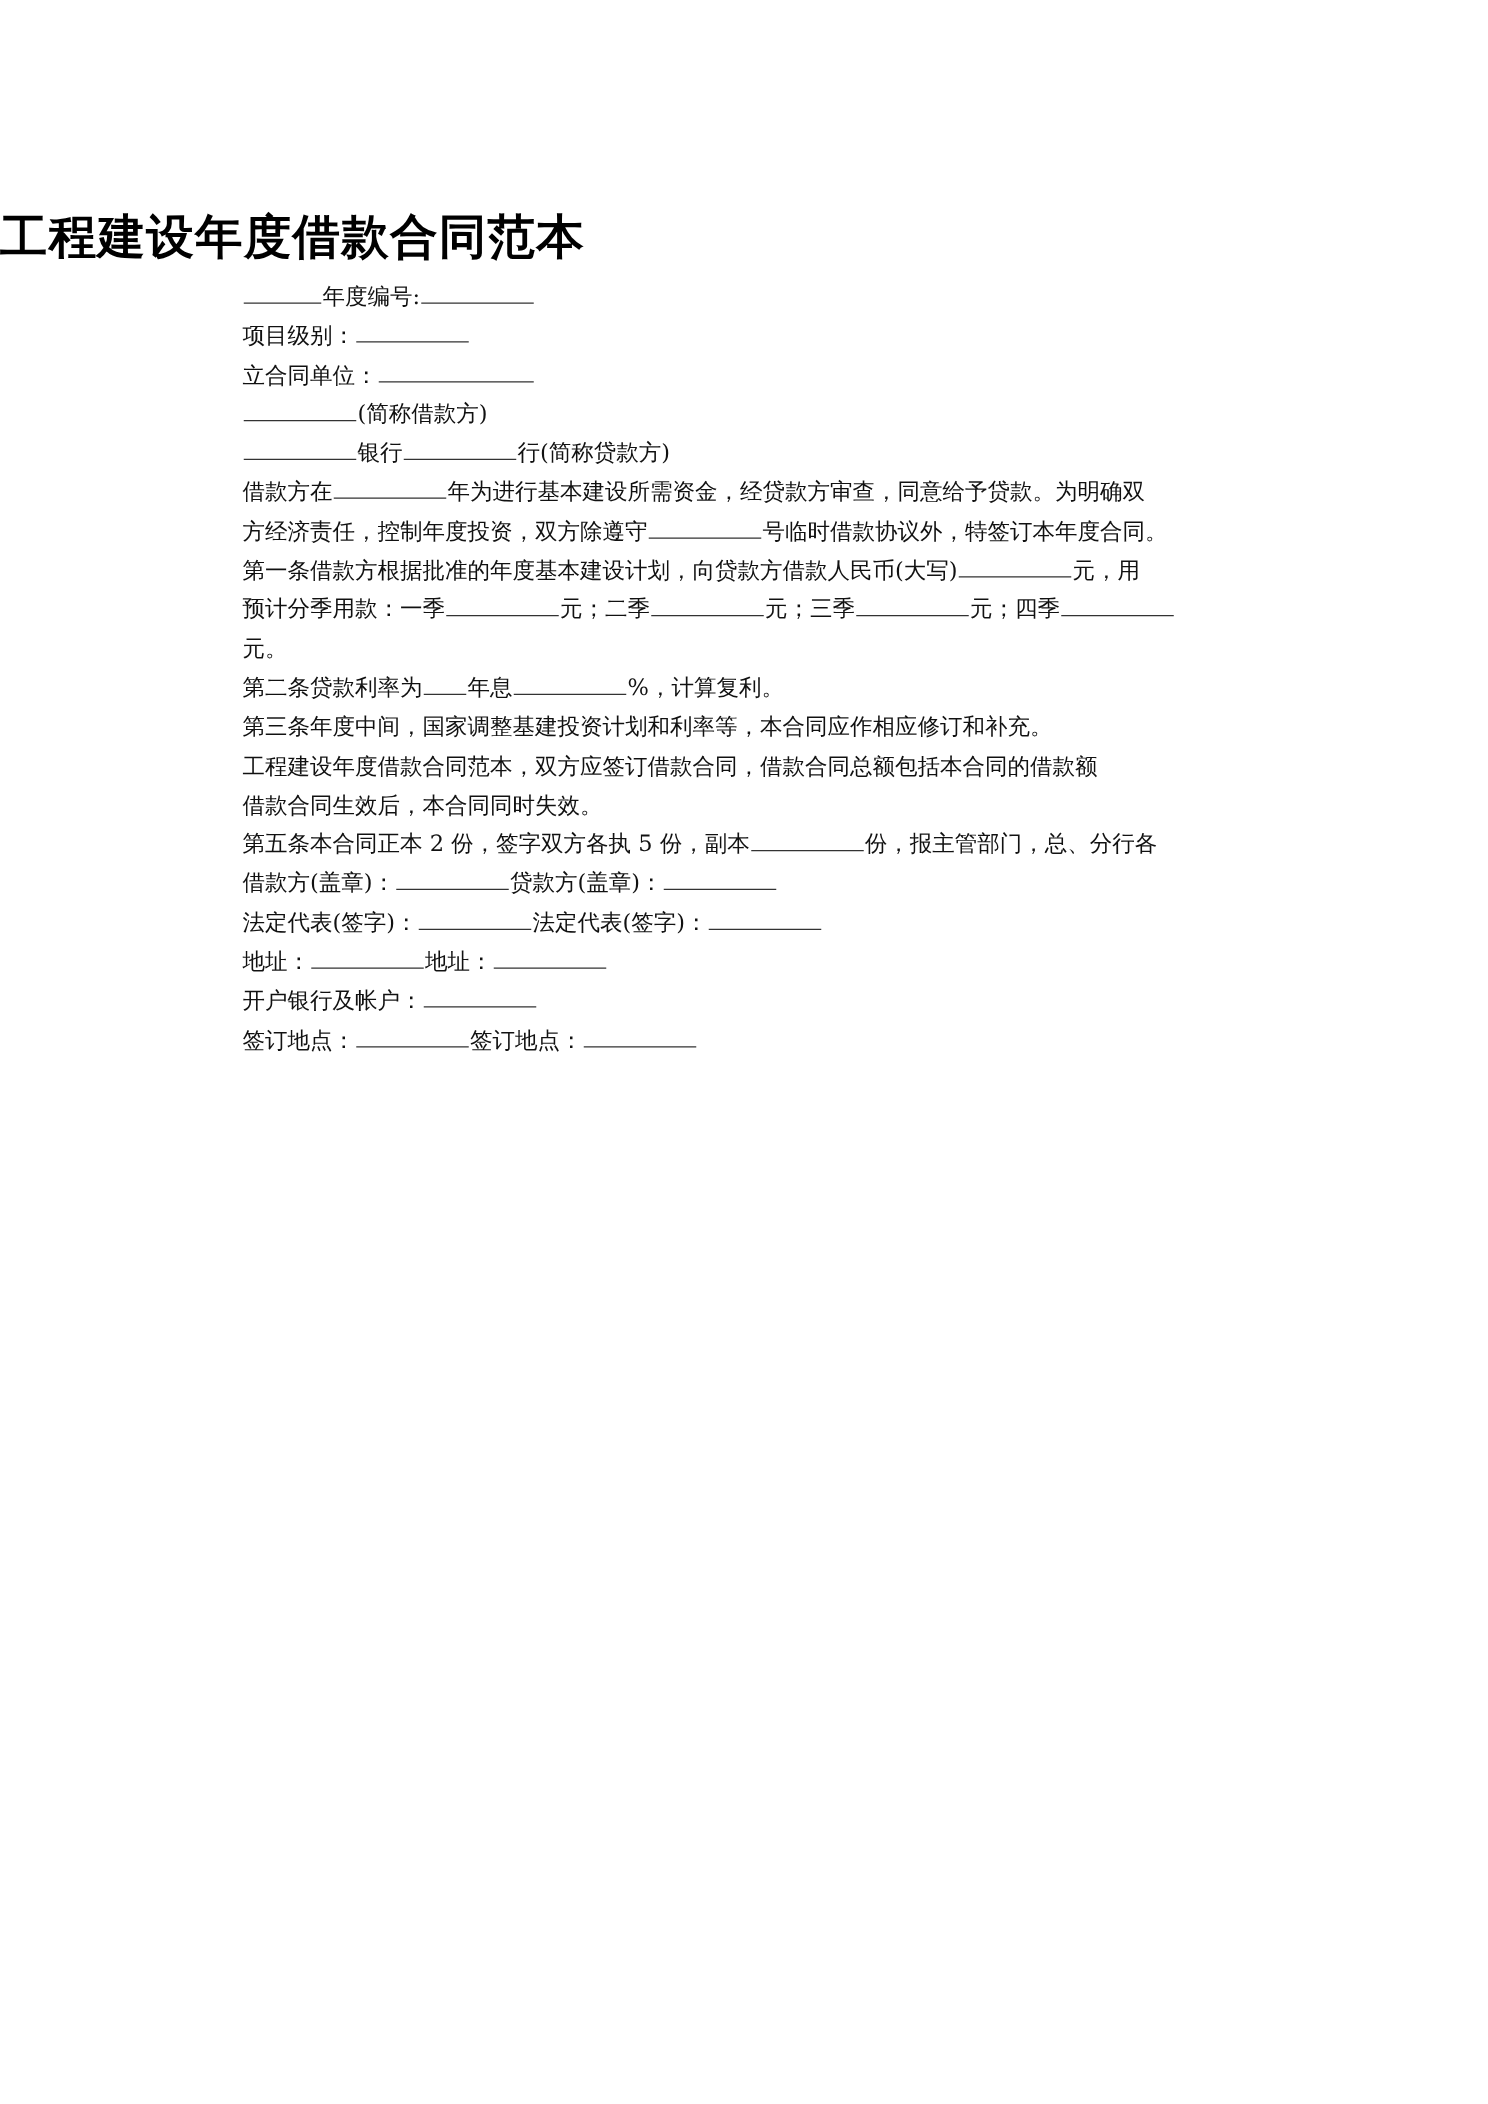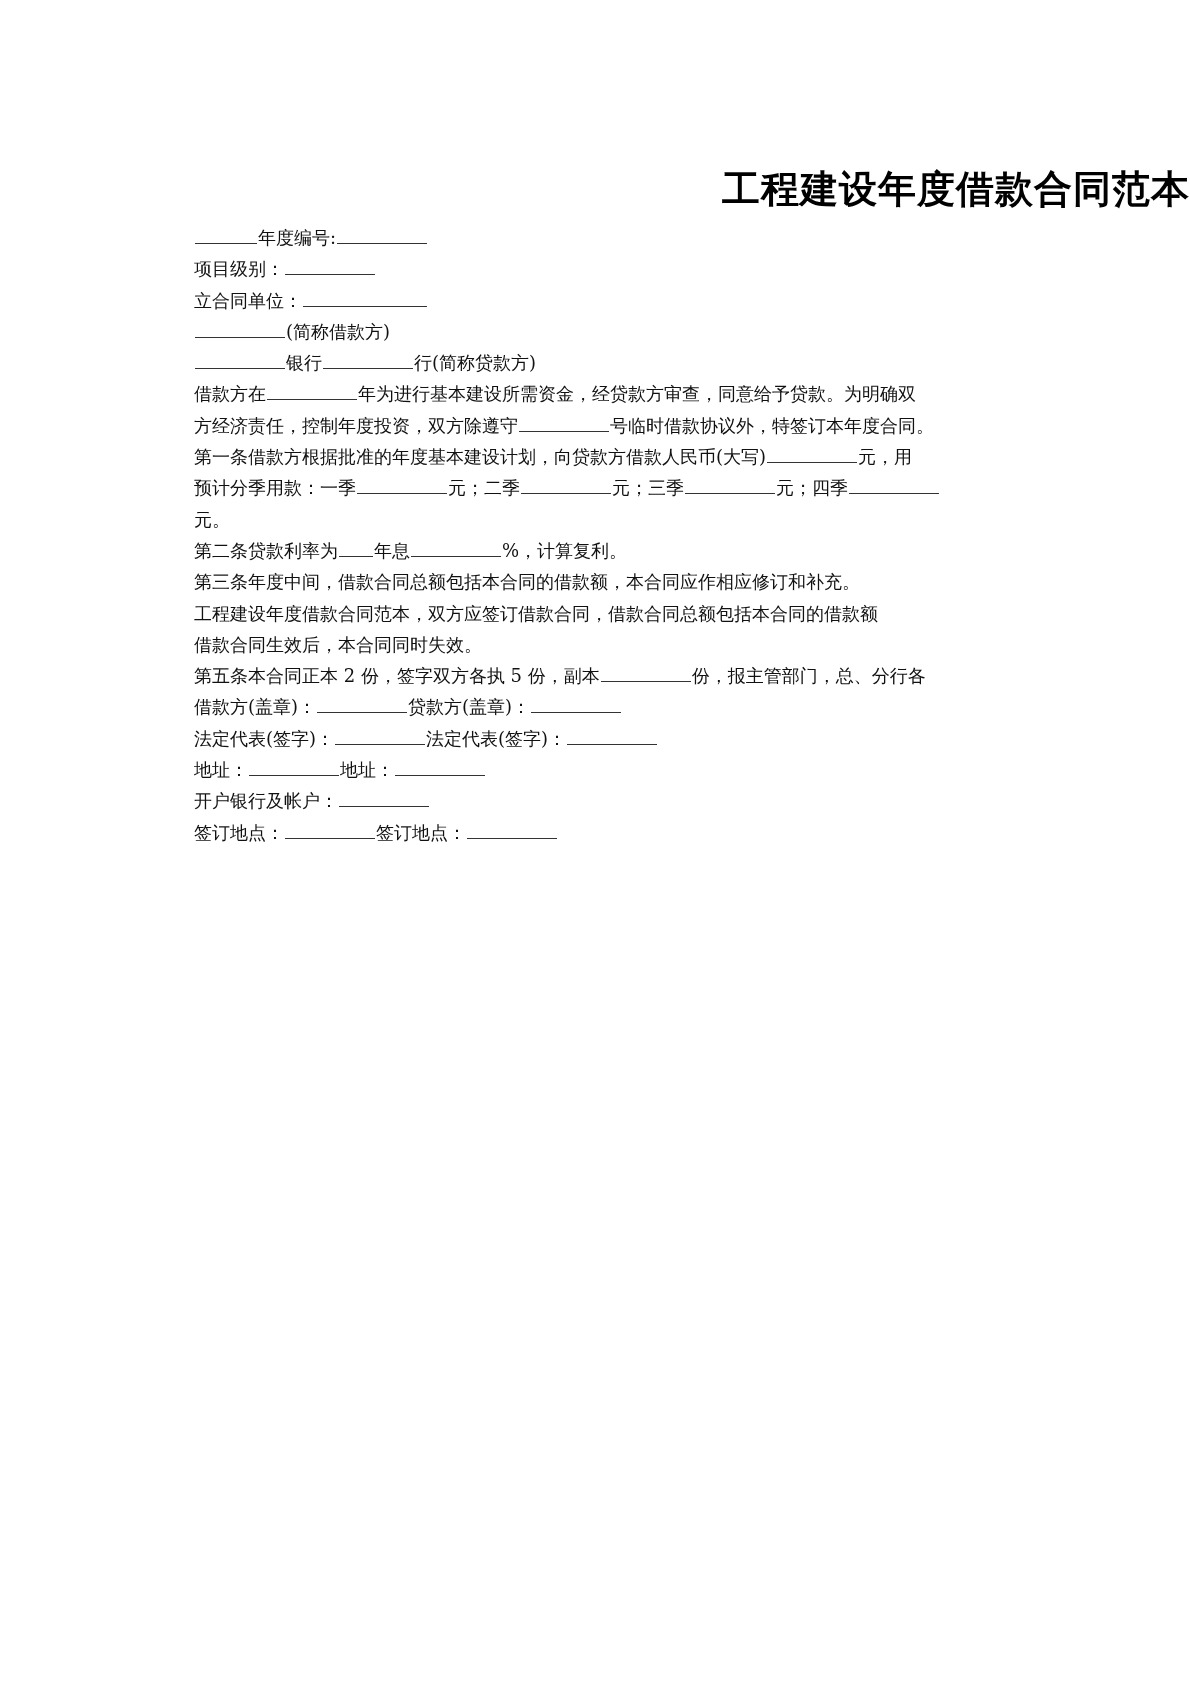--- a/index.html
+++ b/index.html
@@ -1,19 +1,19 @@
 <!DOCTYPE html>
 <html><head>
 <meta charset="utf-8">
 <style>
   html, body { margin: 0; padding: 0; background: #ffffff; }
   body { width: 1190px; height: 1683px; position: relative; overflow: hidden;
          font-family: "DejaVu Serif", "Liberation Serif", serif; color: #111; }
   .page { position: absolute; left: 0; top: 0; width: 1190px; height: 1683px; background: #fff; }
-  .title { position: absolute; left: 0; width: 1190px; top: 163px; text-align: right;
+  .title { position: absolute; left: 0; width: 1190px; top: 163px; text-align: left;
            font-size: 38px; font-weight: bold; letter-spacing: 1px; color: #000; line-height: 52px; }
   .body { position: absolute; left: 182px; top: 222px; width: 840px; font-size: 18px; line-height: 31.3px; margin-left: 12px; }
   .line { white-space: nowrap; height: 31.3px; }
   .blank { display: inline-block; border-bottom: 1px solid #333; height: 16px; vertical-align: baseline; margin: 0 1px; } .w3 { width: 34px; } .w6 { width: 62px; } .w9 { width: 90px; } .w12 { width: 124px; }
 </style>
 </head>
 <body>
 
 <div class="page">
   <div class="title">工程建设年度借款合同范本</div>
@@ -48,21 +48,21 @@
     <div class="line">
       <span>预计分季用款：一季</span><span class="blank w9"></span><span>元；二季</span><span class="blank w9"></span><span>元；三季</span><span class="blank w9"></span><span>元；四季</span><span class="blank w9"></span>
     </div>
     <div class="line">
       <span>元。</span>
     </div>
     <div class="line">
       <span>第二条贷款利率为</span><span class="blank w3"></span><span>年息</span><span class="blank w9"></span><span>%，计算复利。</span>
     </div>
     <div class="line">
-      <span>第三条年度中间，借款合同总额包括本合同的借款额，本合同应作相应修订和补充。</span>
+      <span>第三条年度中间，国家调整基建投资计划和利率等，本合同应作相应修订和补充。</span>
     </div>
     <div class="line">
       <span>工程建设年度借款合同范本，双方应签订借款合同，借款合同总额包括本合同的借款额</span>
     </div>
     <div class="line">
       <span>借款合同生效后，本合同同时失效。</span>
     </div>
     <div class="line">
       <span>第五条本合同正本 2 份，签字双方各执 5 份，副本</span><span class="blank w9"></span><span>份，报主管部门，总、分行各</span>
     </div>

